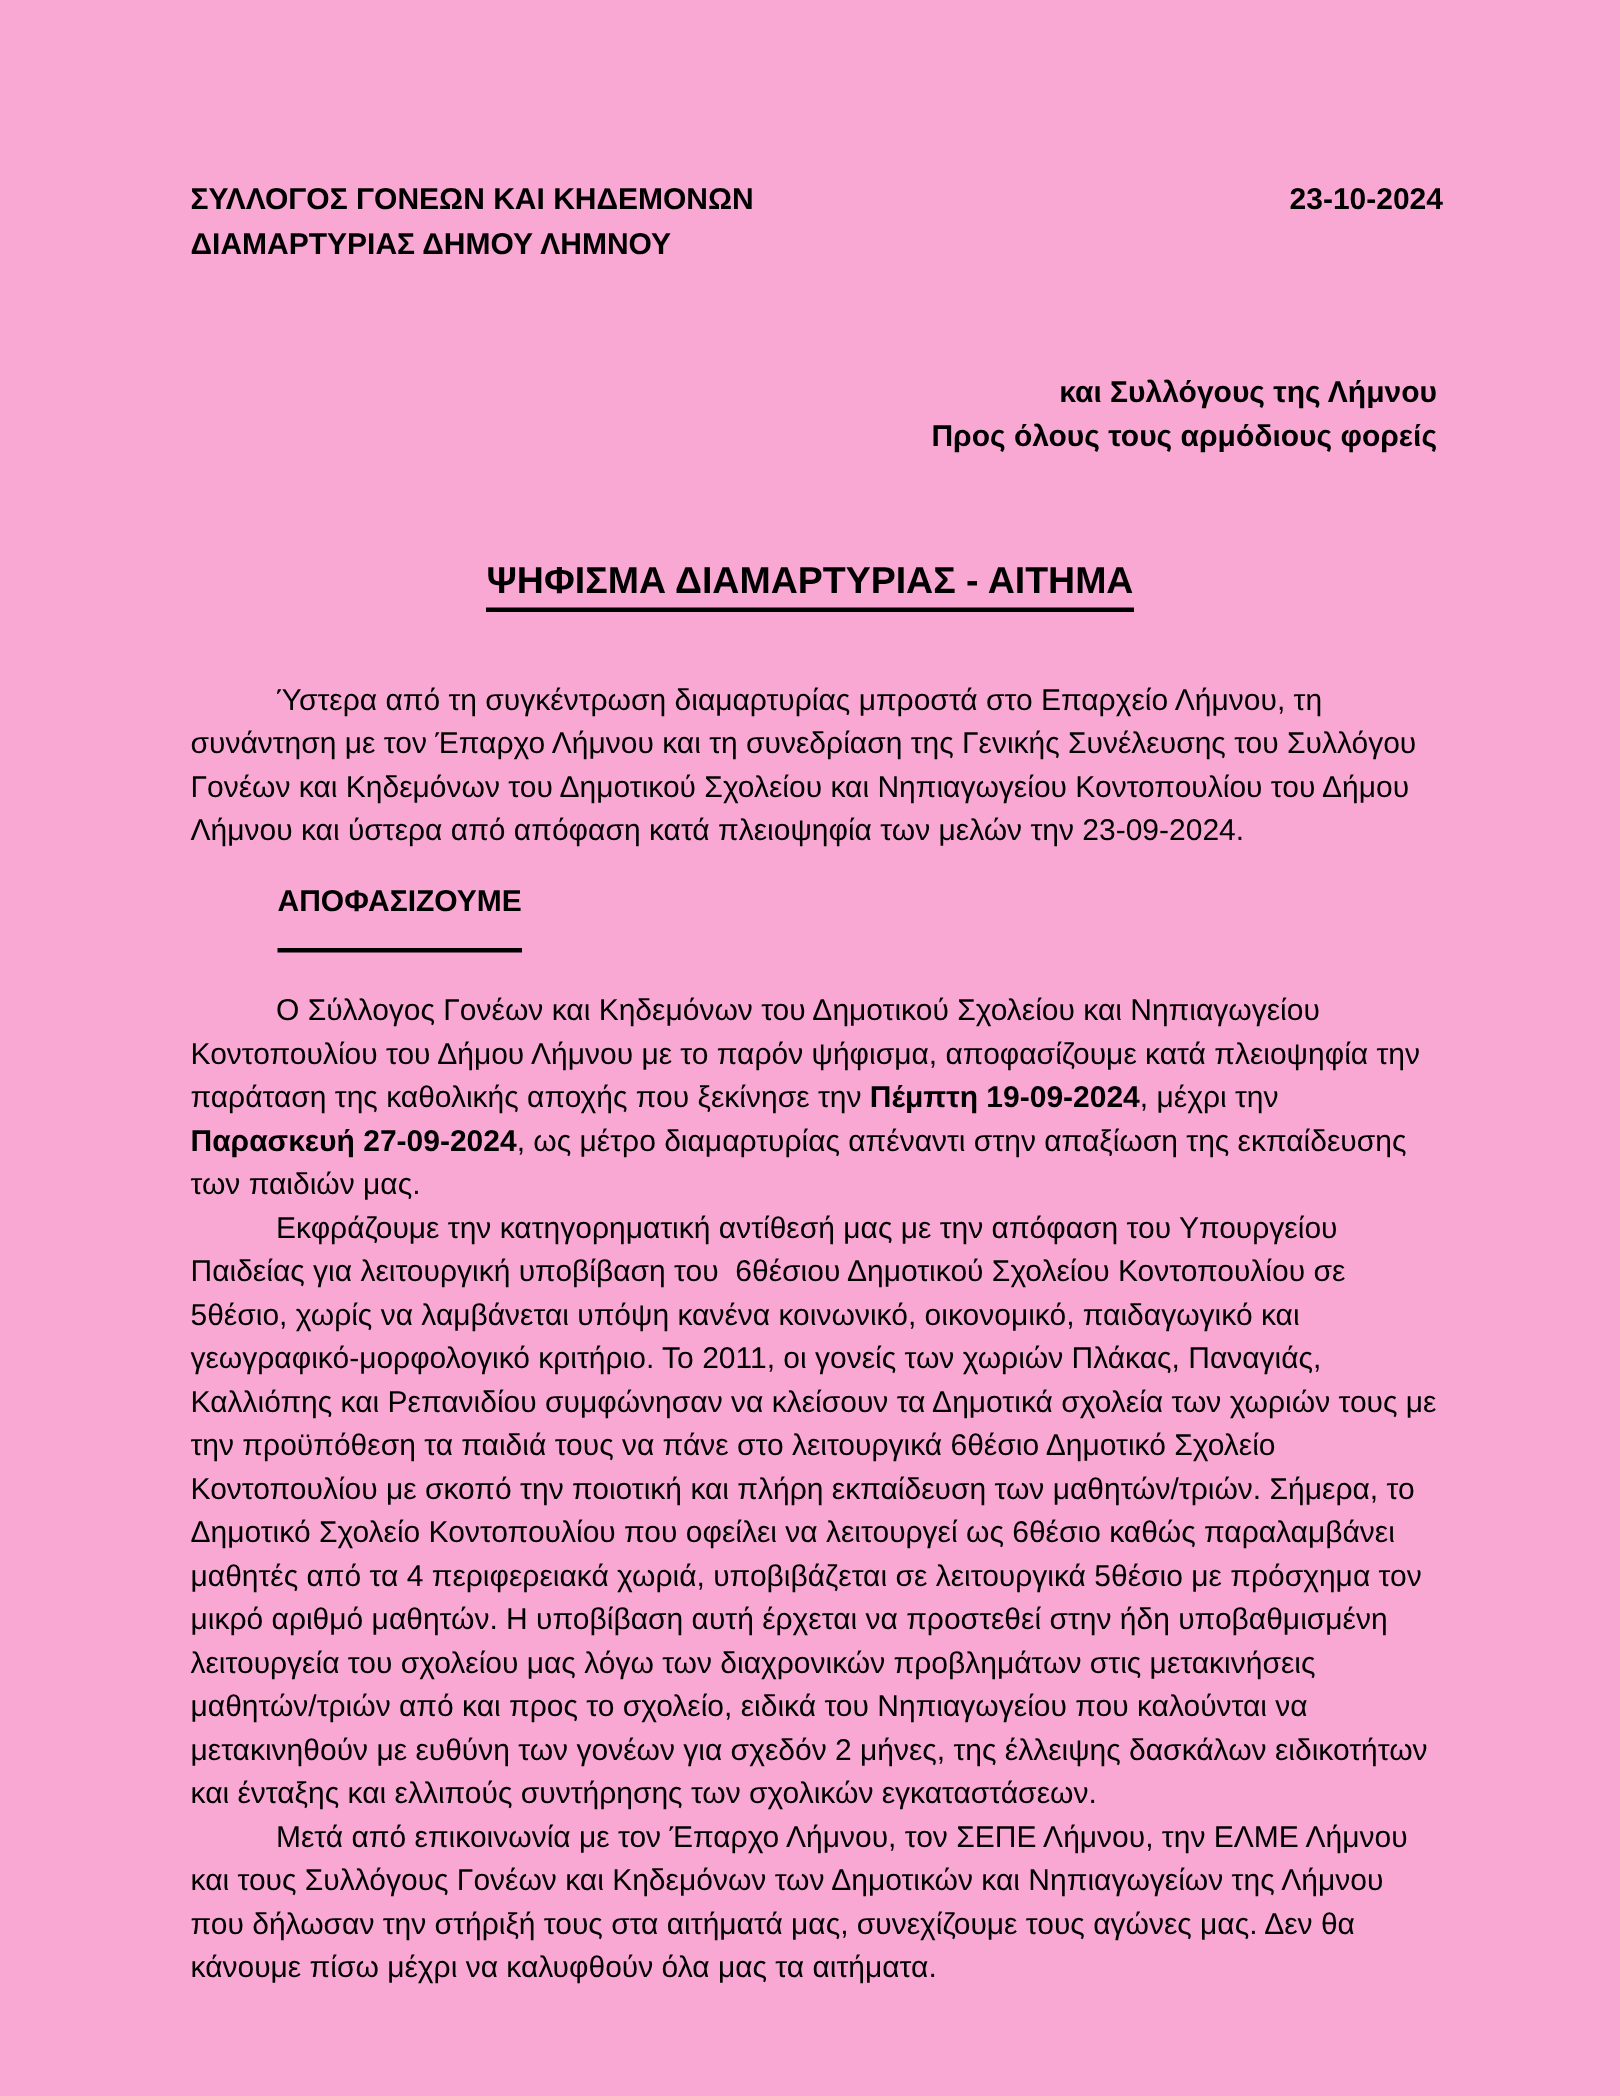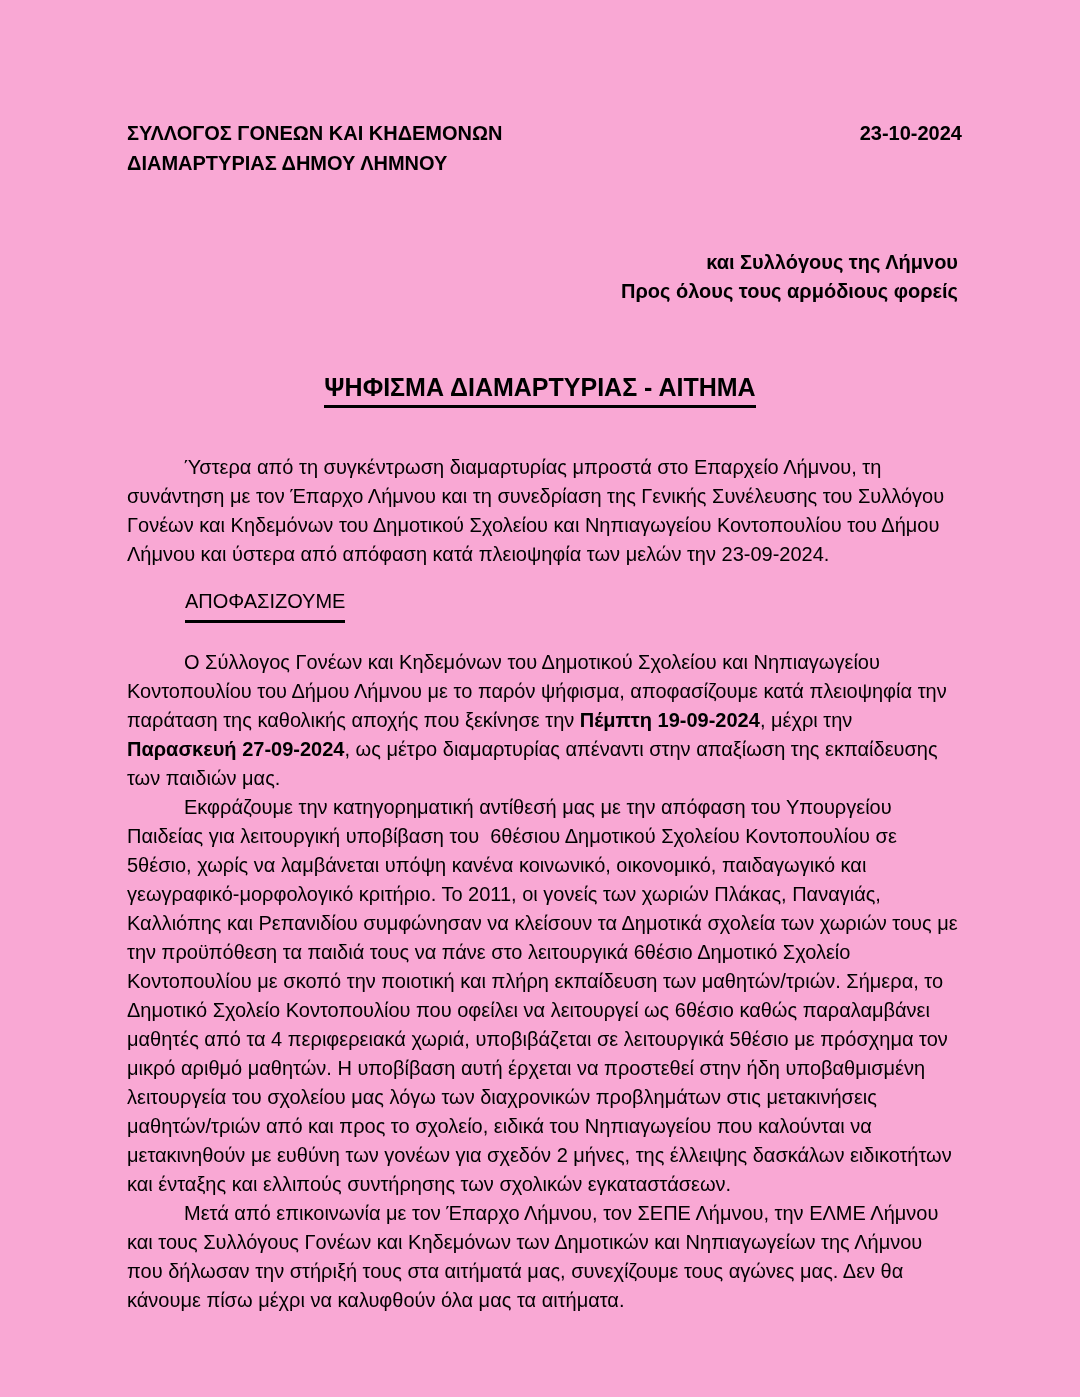--- a/index.html
+++ b/index.html
@@ -67,23 +67,23 @@
     white-space: pre-wrap;
     text-align: left;
   }
   .indent { text-indent: 57px; }
   .b { font-weight: 700; }
   .heading-wrap {
     margin: 18px 0 25px 58px;
   }
   .heading-text {
     display: inline-block;
-    font-weight: 400;
+    font-weight: 700;
     border-bottom: 3px solid #000000;
-    padding-bottom: 4px;
+    padding-bottom: 16px;
   }
 </style>
 </head>
 <body>
 
 <div class="page">
 
   <div class="letterhead">
     <div class="org">
       <div class="org-line">ΣΥΛΛΟΓΟΣ ΓΟΝΕΩΝ ΚΑΙ ΚΗΔΕΜΟΝΩΝ</div>

